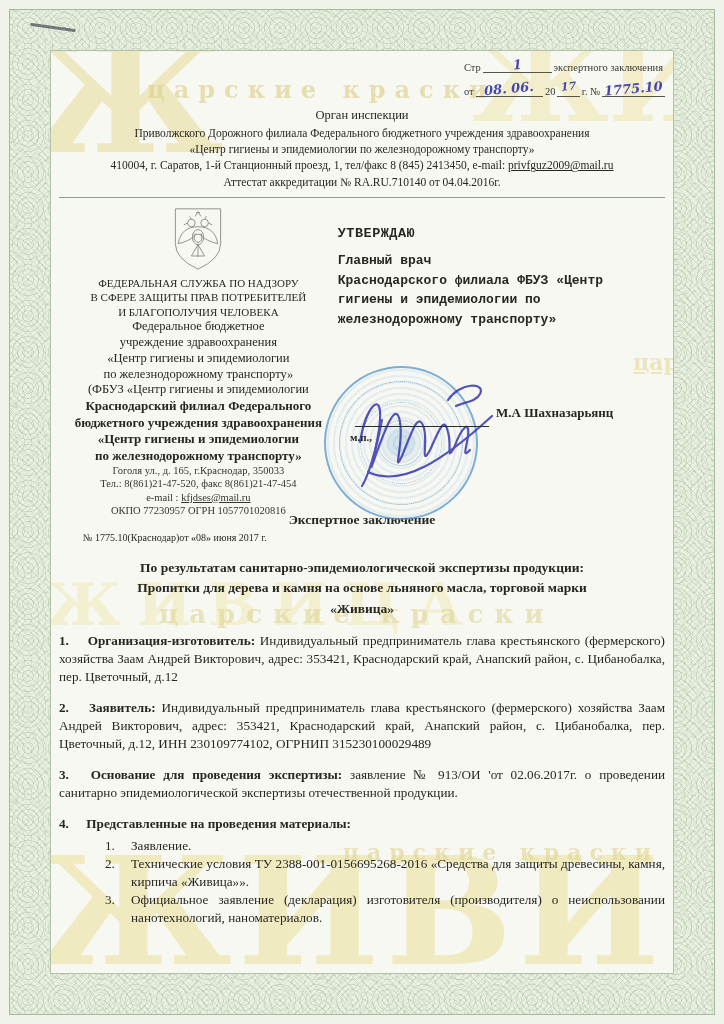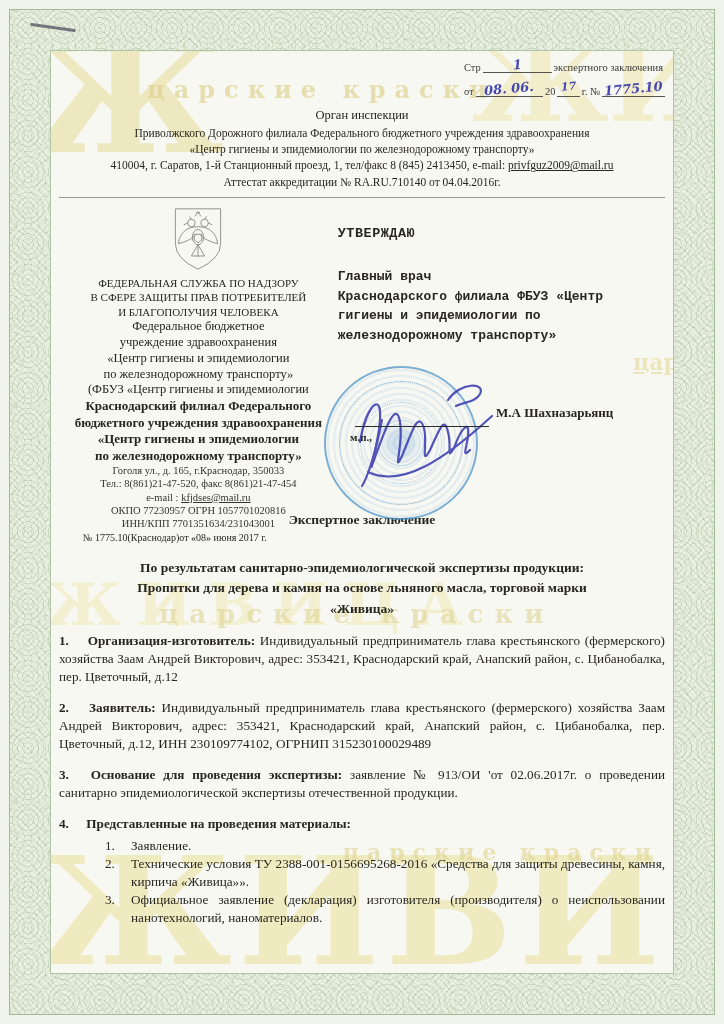--- a/index.html
+++ b/index.html
@@ -47,21 +47,21 @@
   
   .org-row{position:relative;display:flex;height:302px;}
   .org-left{width:46%;text-align:center;}
   .org-right{width:54%;text-align:left;font-family:Liberation Mono, monospace;}
   .emblem{display:block;margin:2px auto 4px;}
   .caps{font-size:11px;line-height:1.3;}
   .name{font-size:12.5px;line-height:1.27;}
   .branch{font-weight:bold;font-size:13px;line-height:1.27;}
   .addr{font-size:10.5px;line-height:1.25;color:#34342e;}
   .approve-title{font-weight:bold;font-size:13.5px;margin-top:22px;letter-spacing:.5px;}
-  .approve-lines{font-weight:bold;font-size:13px;line-height:1.5;margin-top:26px;}
+  .approve-lines{font-weight:bold;font-size:13px;line-height:1.5;margin-top:10px;}
   .stamp{position:absolute;left:265px;top:162px;width:150px;height:150px;border-radius:50%;
          border:2px solid rgba(72,142,198,.7);transform:rotate(-10deg);
          background:repeating-radial-gradient(circle at 50% 50%, rgba(96,158,210,.14) 0 2px, transparent 2px 6px);}
   .stamp-ring2{position:absolute;inset:13px;border-radius:50%;border:1.5px dotted rgba(72,142,198,.65);}
   .stamp-ring3{position:absolute;inset:34px;border-radius:50%;border:1px dotted rgba(72,142,198,.6);}
   .stamp-core{position:absolute;inset:52px;border-radius:50%;border:1px solid rgba(72,142,198,.35);
          background:radial-gradient(circle, rgba(96,158,210,.25) 0 30%, transparent 70%);}
   .sig-svg{position:absolute;left:293px;top:172px;}
   .sig-line{position:absolute;left:296px;top:222px;width:134px;border-top:1.5px solid #2c2c28;}
   .signer{position:absolute;left:437px;top:201px;font-weight:bold;font-size:13px;}
@@ -151,21 +151,20 @@
           <div class="name">по железнодорожному транспорту»</div>
           <div class="name">(ФБУЗ «Центр гигиены и эпидемиологии</div>
           <div class="branch">Краснодарский филиал Федерального</div>
           <div class="branch">бюджетного учреждения здравоохранения</div>
           <div class="branch">«Центр гигиены и эпидемиологии</div>
           <div class="branch">по железнодорожному транспорту»</div>
           <div class="addr">Гоголя ул., д. 165, г.Краснодар, 350033</div>
           <div class="addr">Тел.: 8(861)21-47-520, факс 8(861)21-47-454</div>
           <div class="addr"><span>e-mail : </span><span class="u">kfjdses@mail.ru</span></div>
           <div class="addr">ОКПО  77230957  ОГРН 1057701020816</div>
-          <div class="addr">ИНН/КПП 7701351634/231043001</div>
         </div>
 
         <div class="org-right">
           <div class="approve-title">УТВЕРЖДАЮ</div>
           <div class="approve-lines">
             <div>Главный врач</div>
             <div>Краснодарского филиала ФБУЗ «Центр</div>
             <div>гигиены и эпидемиологии по</div>
             <div>железнодорожному транспорту»</div>
           </div>

